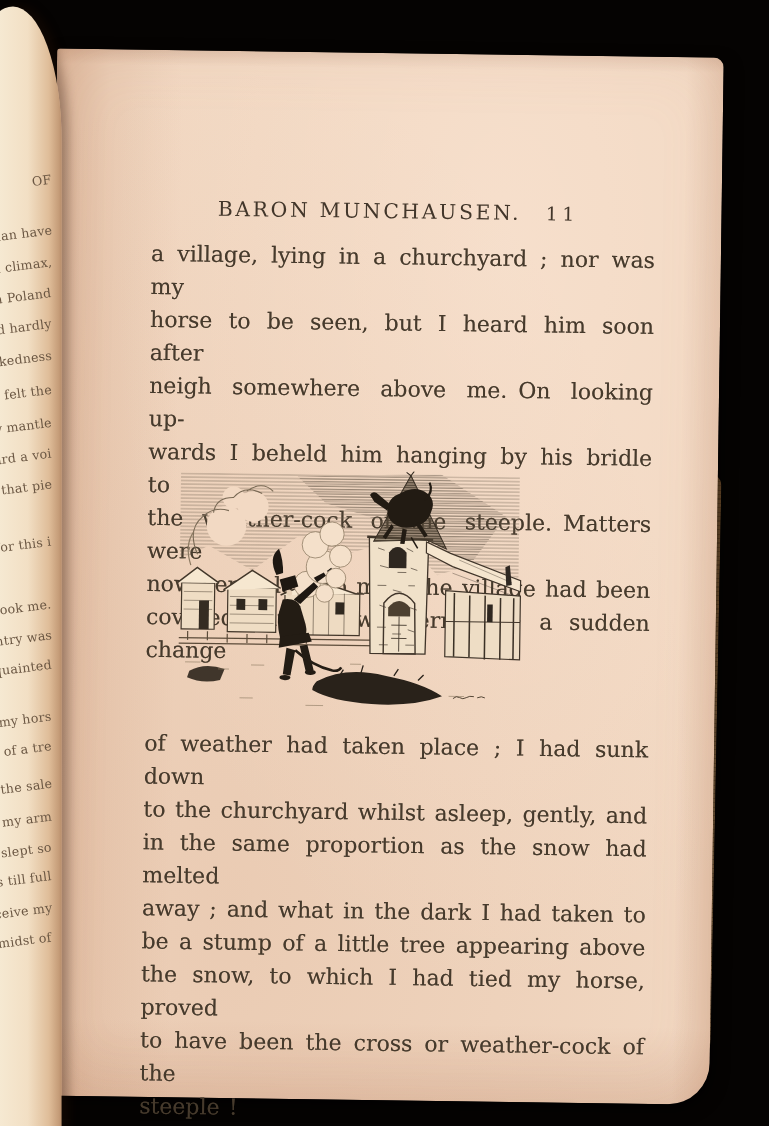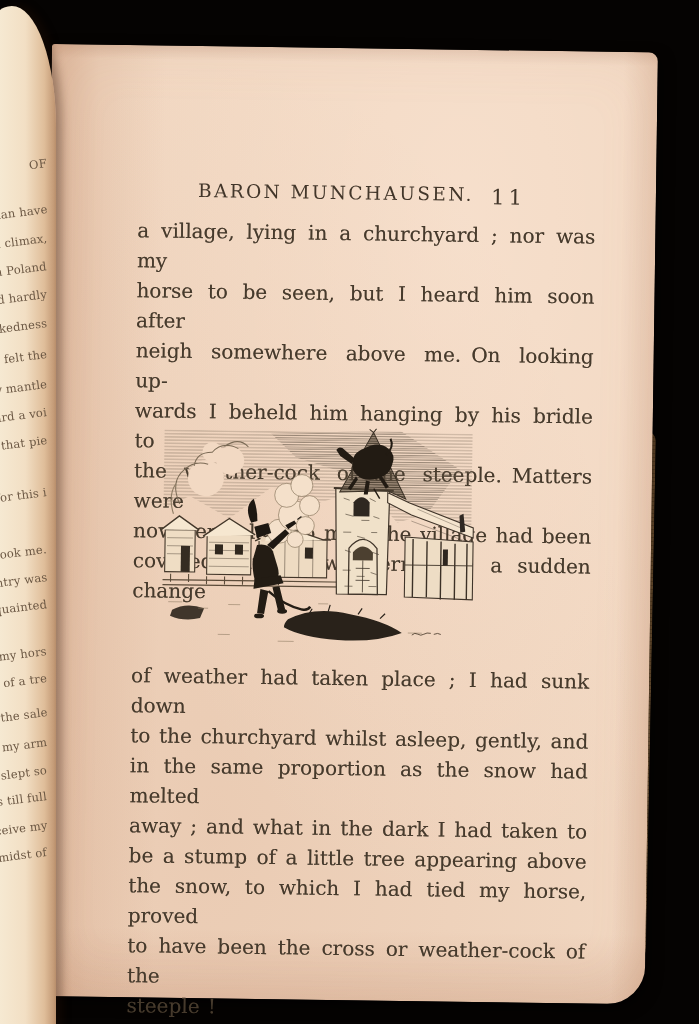--- a/index.html
+++ b/index.html
@@ -49,21 +49,21 @@
   }
   
   .running-head{
     position:absolute;left:96px;top:134px;width:380px;height:24px;
     color:#42362a;
   }
   .running-head .title{
     text-align:center;font-size:18.5px;letter-spacing:2.4px;
   }
   .running-head .folio{
-    position:absolute;right:0;top:1px;font-size:21px;letter-spacing:4px;
+    position:absolute;right:0;top:1px;font-size:17px;letter-spacing:4px;
   }
   
   .para{position:absolute;left:88px;width:458px;color:#463a2c;}
   .para-1{top:170px;}
   .para-2{top:615px;}
   .line{
     font-size:20px;line-height:30px;word-spacing:2px;
     text-align:justify;text-align-last:justify;
     text-shadow:0 0 .5px rgba(70,58,44,.55);
   }

